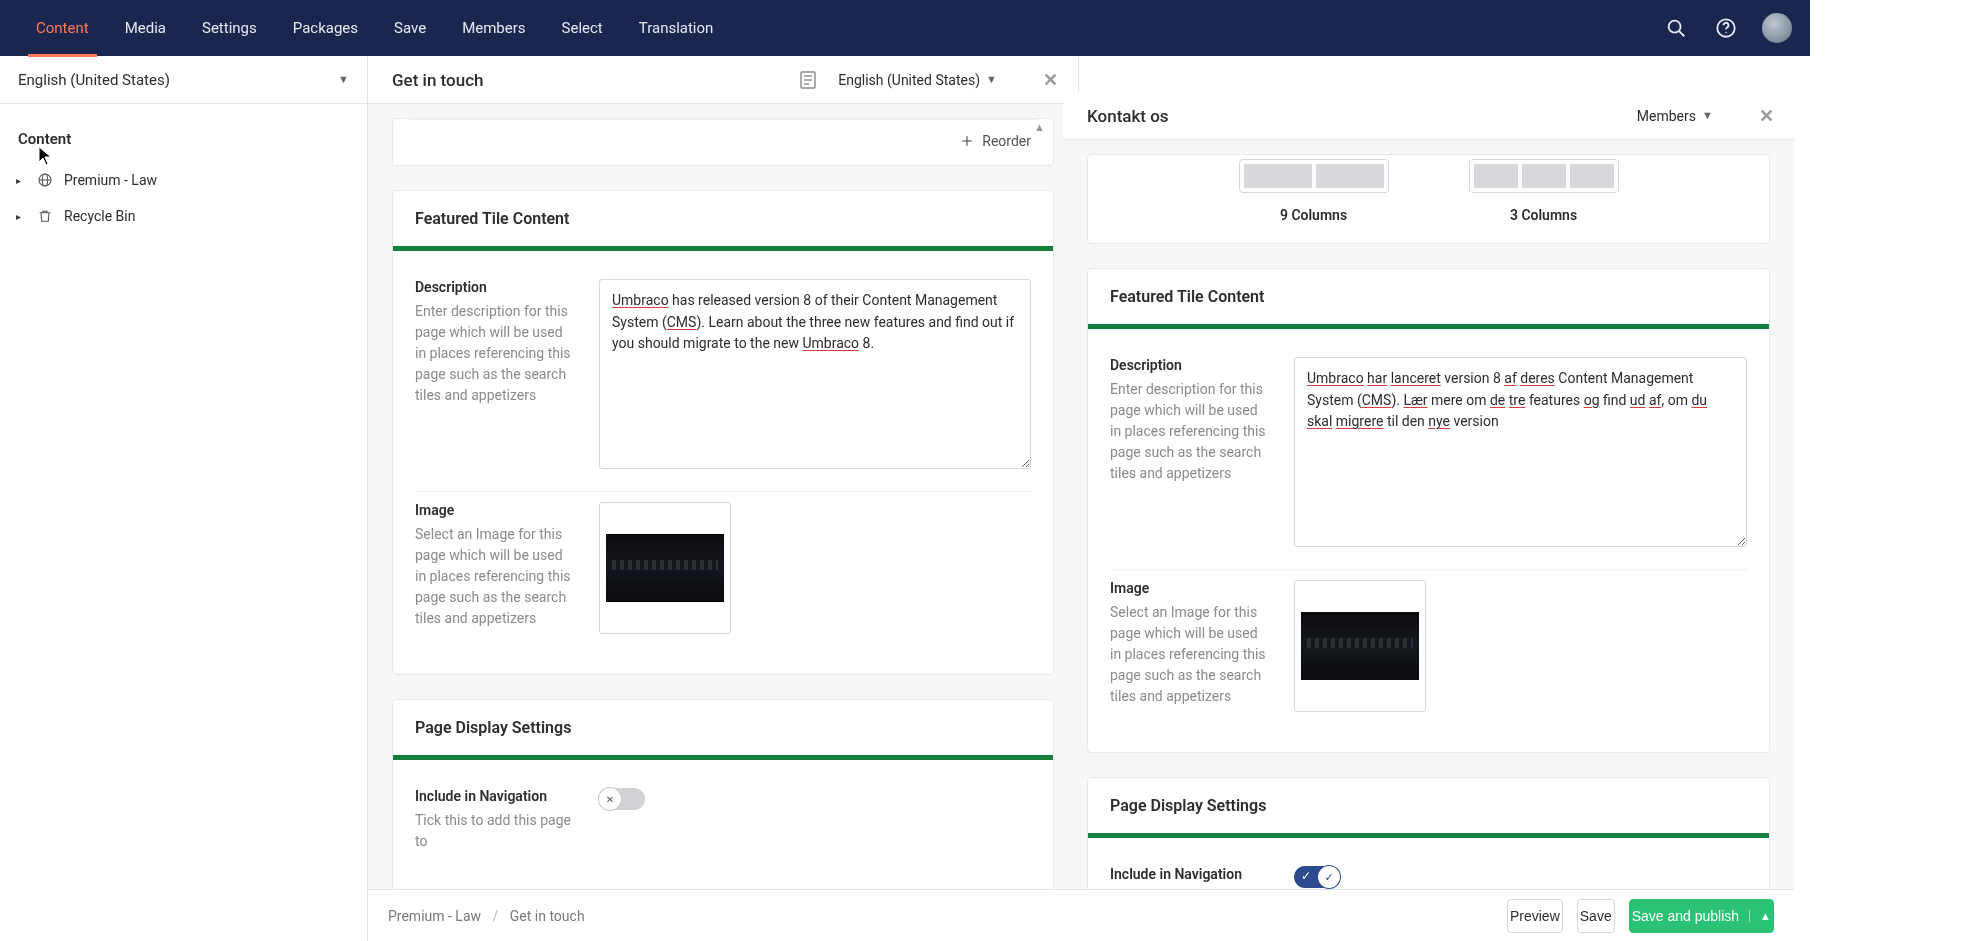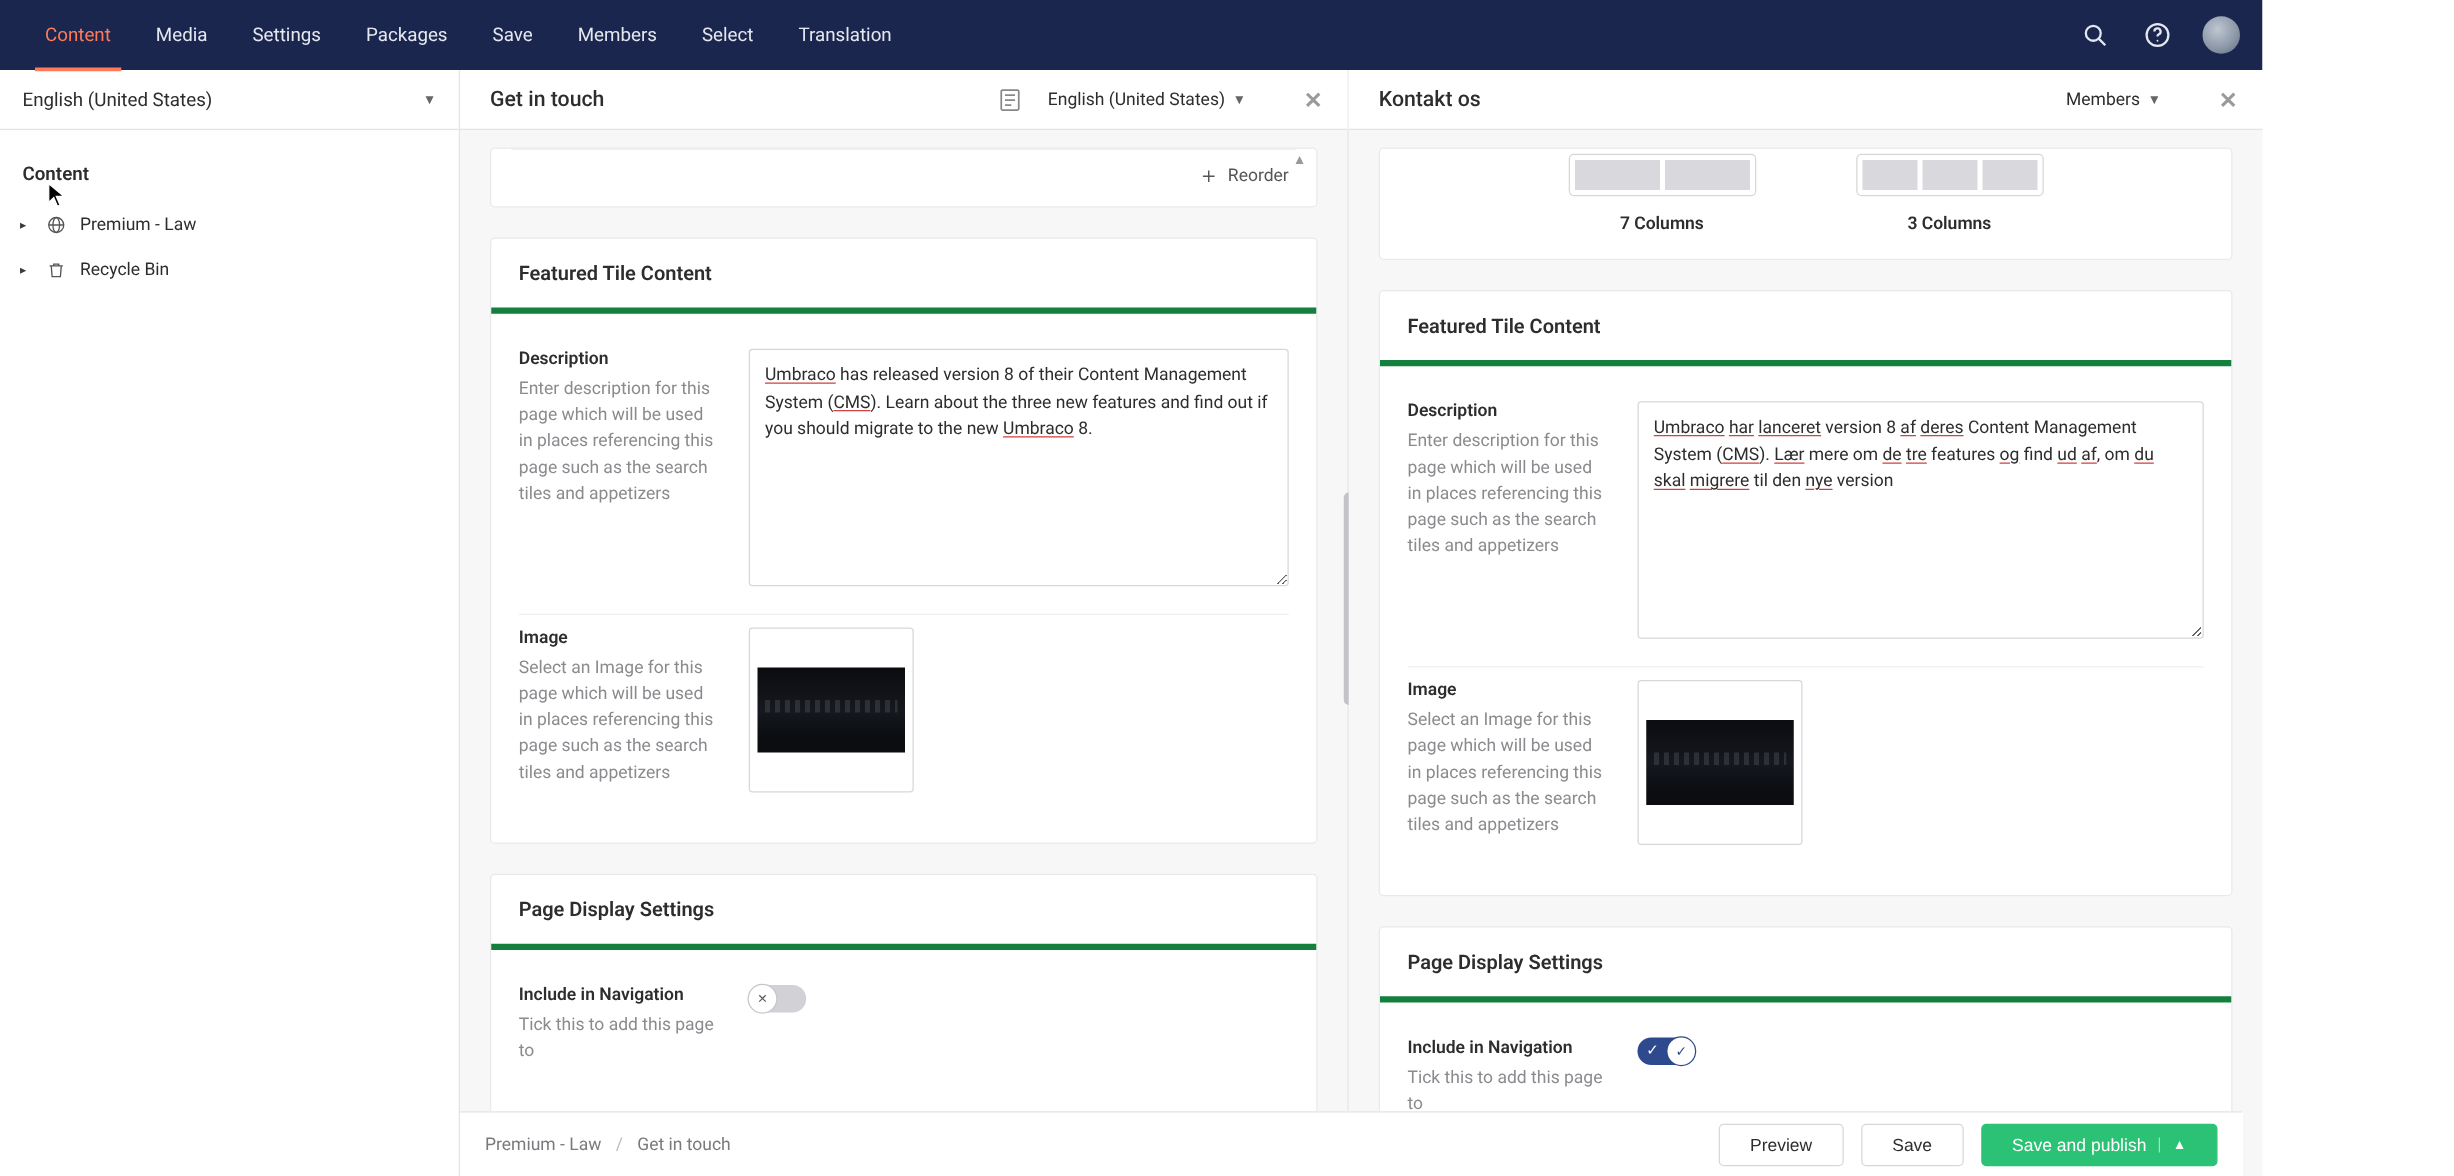--- a/index.html
+++ b/index.html
@@ -27,21 +27,21 @@
 .section-label { padding: 26px 18px 14px 18px; font-size:15px; font-weight:600; color:#2d2d2d; }
 .tree { padding: 0 10px; }
 .tree-row { display:flex; align-items:center; height:36px; gap:10px; padding-left:6px; cursor:pointer; color:#2d2d2d; }
 .tree-row .chev { font-size:10px; color:#3a3a3a; width:10px; }
 .tree-row .ticon { width:18px; height:18px; display:flex; align-items:center; justify-content:center; color:#666; }
 
 
 .panels { flex:1; position:relative; overflow:hidden; }
 .panel { position:absolute; top:0; bottom:0; background:#f7f7f8; }
 .panel.left { left:0; width: calc(50% - 10px); border-right:1px solid #e4e4e7; }
-.panel.right { right:0; width: calc(50% + 10px); }
+.panel.right { right:16px; width: calc(50% + 10px); margin-top: 36px; }
 .panel-head { height:48px; background:#fff; border-bottom:1px solid #e4e4e7; display:flex; align-items:center; padding:0 20px 0 24px; gap:12px; }
 .panel-title { font-size:17px; color:#2d2d2d; font-weight:500; flex:1; }
 .doc-icon { color:#888; font-size:16px; margin-right:10px; }
 .lang-drop { font-size:14px; color:#2d2d2d; cursor:pointer; display:flex; align-items:center; gap:6px; }
 .close-x { color:#9a9a9a; font-size:18px; cursor:pointer; margin-left:34px; font-weight:bold; }
 
 .panel-scroll { position:absolute; top:48px; left:0; right:0; bottom:0; overflow-y:auto; padding: 14px 24px 140px 24px; }
 .panel.right .panel-scroll { overflow-y:hidden; }
 
 .reorder-row { background:#fff; border:1px solid #e9e9ec; border-radius:4px; padding: 14px 22px 16px 22px; margin-bottom: 24px; display:flex; justify-content:flex-end; align-items:center; color:#555; font-size:14px; gap:8px; cursor:pointer; position:relative; }
@@ -78,21 +78,21 @@
 .toggle.on { background:#2e4a8f; }
 .toggle.on .knob { left:24px; box-shadow:0 0 0 1px #2e4a8f; }
 .toggle.on .knob::after { content:"✓"; color:#2e4a8f; font-size:11px; }
 .toggle.on::before { content:"✓"; position:absolute; left:7px; top:3px; color:#fff; font-size:12px; }
 
 
 .bottom { position:absolute; left:368px; right:16px; bottom:0; height:52px; background:#fff; border-top:1px solid #e4e4e7; display:flex; align-items:center; padding: 0 20px; font-size:14px; color:#7a7a7e; }
 .crumbs a { color:#7a7a7e; text-decoration:none; }
 .crumbs .sep { margin:0 8px; color:#bcbcc0; }
 .bottom .actions { margin-left:auto; display:flex; gap:14px; }
-.btn { padding: 8px 24px; border-radius:4px; border:1px solid #d7d7db; background:#fff; color:#2d2d2d; cursor:pointer; font-size:14px; }
+.btn { padding: 8px 2px; border-radius:4px; border:1px solid #d7d7db; background:#fff; color:#2d2d2d; cursor:pointer; font-size:14px; }
 .btn.primary { background:#2bc275; color:#fff; border:1px solid #2bc275; display:flex; align-items:center; gap:10px; }
 .btn.primary .dd { border-left:1px solid rgba(255,255,255,0.55); padding-left:10px; font-size:11px; }
 
 
 .sb-track { position:absolute; right: -5px; top:48px; bottom:0; width:10px; }
 .sb-thumb { position:absolute; right:0; top:290px; width:8px; height:170px; background:#c4c4c8; border-radius:4px; }
 
 svg { display:block; }
 </style>
 </head>
@@ -256,21 +256,21 @@
         </div>
 
         <div class="panel-scroll">
 
           <div class="layout-previews" id="layoutopts" style="justify-content:center;">
               <div class="layout-opt">
                 <div class="layout-box">
                   <div class="col"></div>
                   <div class="col"></div>
                 </div>
-                <div class="layout-label">7 Columns</div>
+                <div class="layout-label">9 Columns</div>
               </div>
               <div class="layout-opt">
                 <div class="layout-box">
                   <div class="col"></div>
                   <div class="col"></div>
                   <div class="col"></div>
                 </div>
                 <div class="layout-label">3 Columns</div>
               </div>
             </div>

